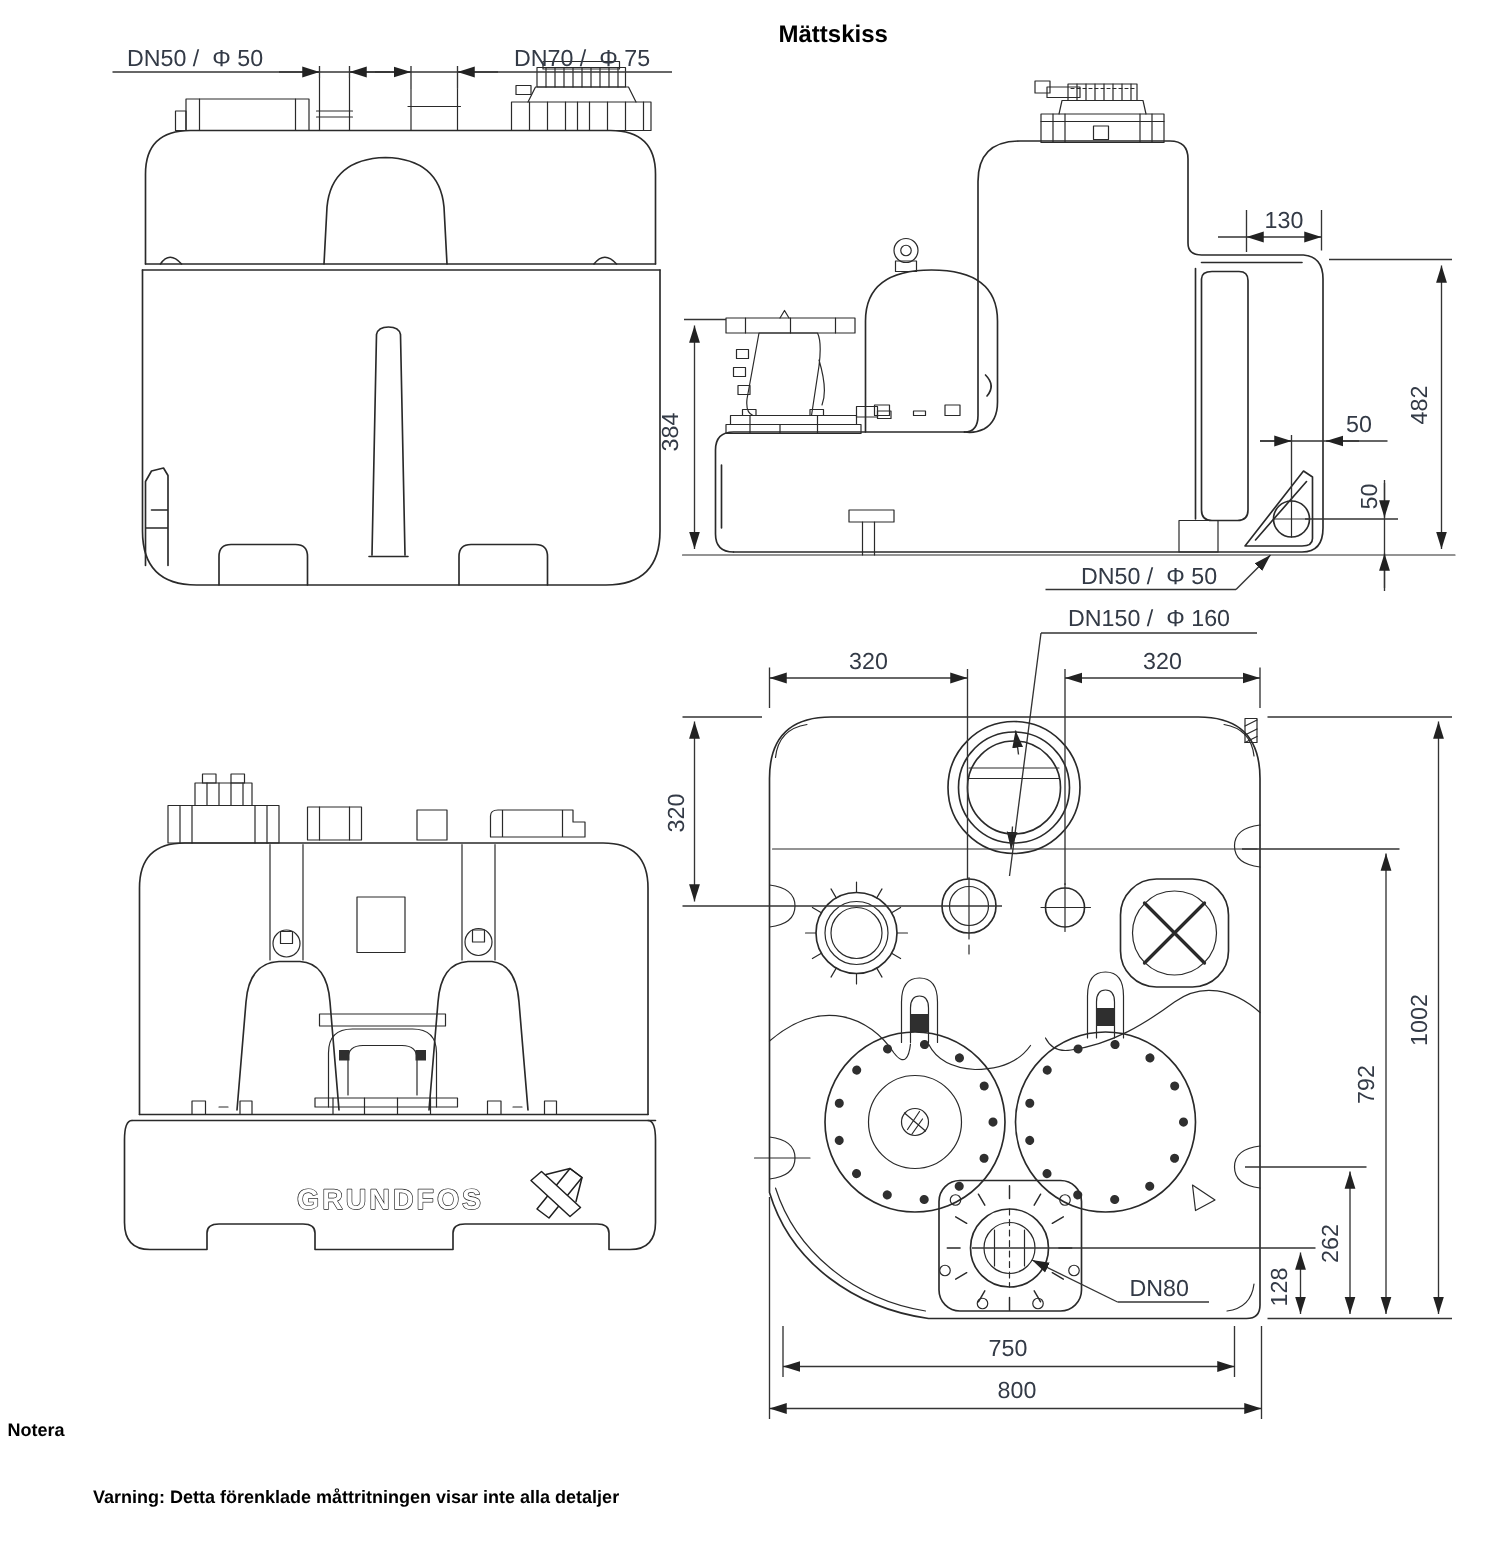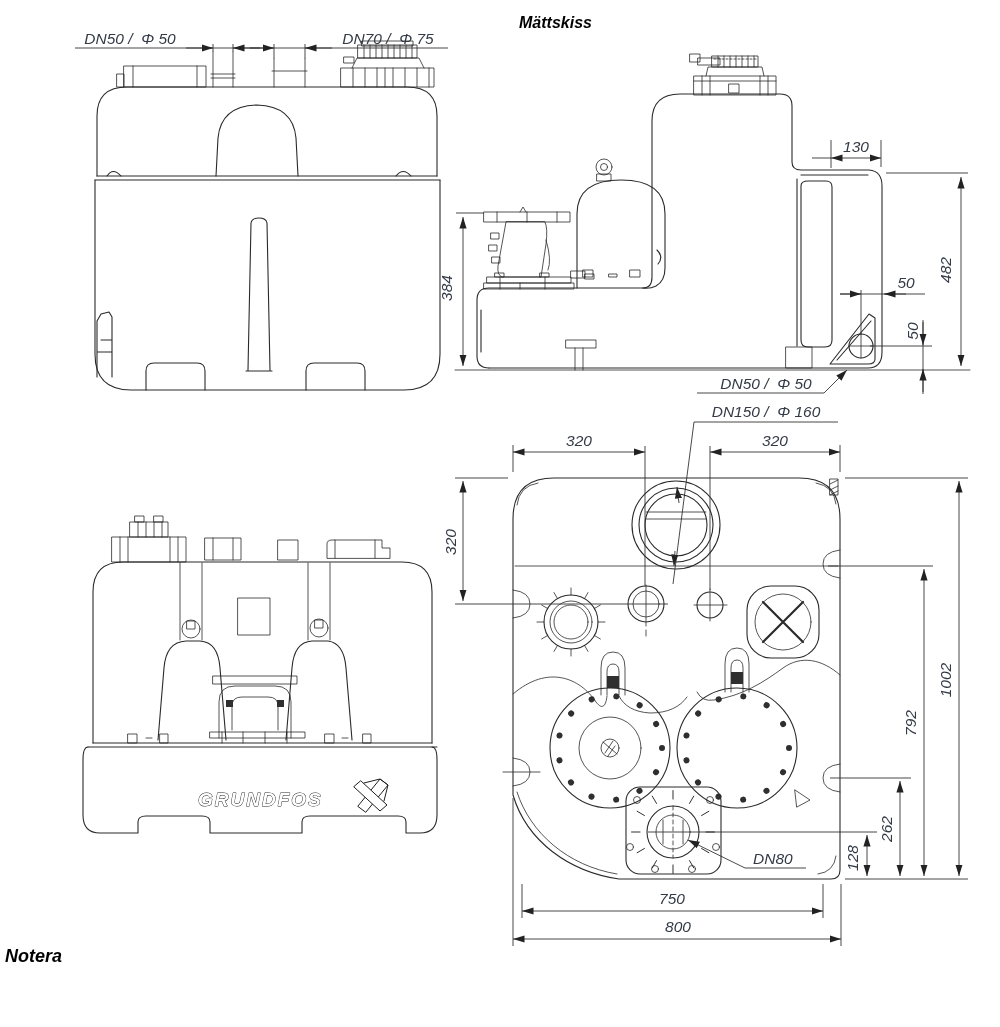--- a/index.html
+++ b/index.html
@@ -1,28 +1,28 @@
 <!DOCTYPE html>
 <html><head>
 <meta charset="utf-8">
 <style>
   html,body{margin:0;padding:0;background:#fff;}
   #page{position:relative;width:1000px;height:1027px;background:#ffffff;overflow:hidden;
-        font-family:"Liberation Sans",sans-serif;font-style:italic;}
+        font-family:"Liberation Sans",sans-serif;}
   svg{position:absolute;left:0;top:0;}
   .ln{fill:none;stroke:#2a2a2a;stroke-width:1.1;stroke-linejoin:round;stroke-linecap:round;}
   .tn{fill:none;stroke:#2a2a2a;stroke-width:0.8;stroke-linejoin:round;}
   .dim{fill:none;stroke:#343434;stroke-width:0.9;}
   .dots{fill:none;stroke:#2f2f2f;stroke-width:6;stroke-linecap:round;stroke-dasharray:0.1 25;}
   .dark{fill:#2f2f2f;stroke:none;}
   text{font-family:"Liberation Sans",sans-serif;fill:#333a46;font-size:15.5px;white-space:pre;}
   .ttl{font-weight:bold;fill:#000;font-size:16px;}
   .logo-t{font-weight:bold;font-size:19px;letter-spacing:2px;fill:#fff;stroke:#1f1f1f;
           stroke-width:0.9;paint-order:stroke fill;}
-  .note{position:absolute;color:#000;font-weight:bold;font-size:18px;white-space:nowrap;}
+  .note{position:absolute;color:#000;font-weight:bold;font-size:12px;white-space:nowrap;}
 </style>
 </head>
 <body>
 
 <div id="page">
 
 <svg width="1000" height="1027" viewBox="0 0 1000 1027" xml:space="preserve">
   <defs>
     <marker id="ah" markerUnits="userSpaceOnUse" markerWidth="14" markerHeight="10" refX="11.5" refY="5" orient="auto-start-reverse">
       <path d="M0,1.4 L11.5,5 L0,8.6 Z" fill="#222"></path>
@@ -295,14 +295,15 @@
   <text transform="rotate(-90 946 680)" x="946" y="685" text-anchor="middle">1002</text>
   <text transform="rotate(-90 911 723)" x="911" y="728" text-anchor="middle">792</text>
   <text transform="rotate(-90 887 829)" x="887" y="834" text-anchor="middle">262</text>
   <text transform="rotate(-90 853 858)" x="853" y="863" text-anchor="middle">128</text>
   <text x="672" y="904" text-anchor="middle">750</text>
   <text x="678" y="932" text-anchor="middle">800</text>
   <text x="753" y="864">DN80</text>
 </svg>
 
 <div class="note" style="left:5px;top:946px;">Notera</div>
+<div class="note" style="left:62px;top:991px;">Varning: Detta förenklade måttritningen visar inte alla detaljer</div>
 
 </div>
 
 </body></html>

